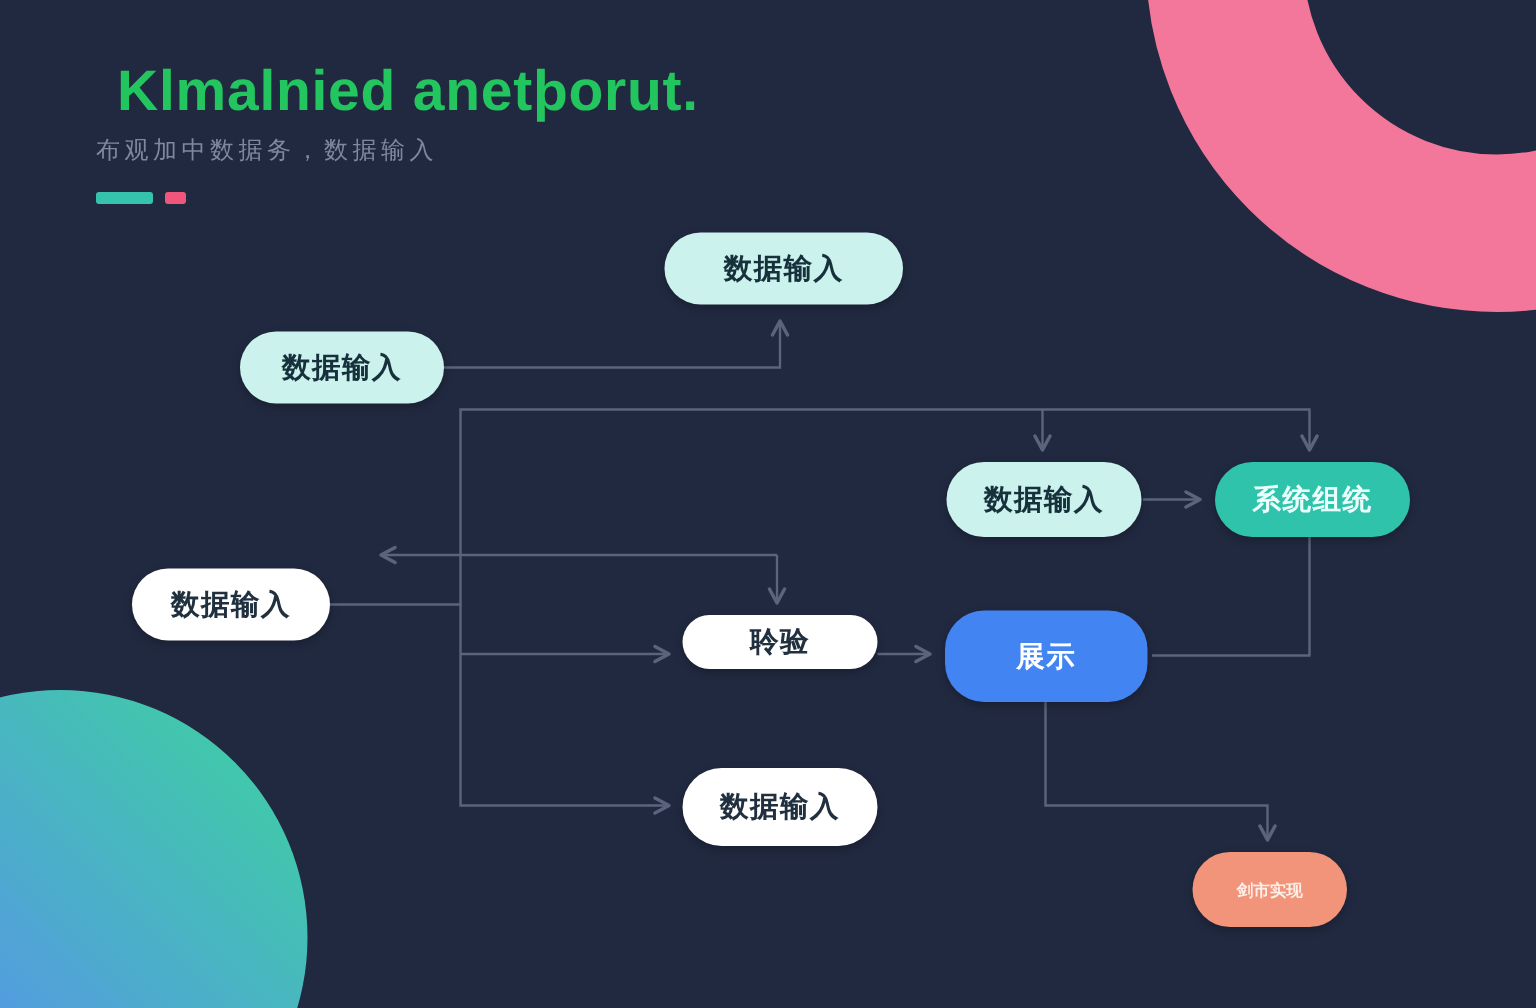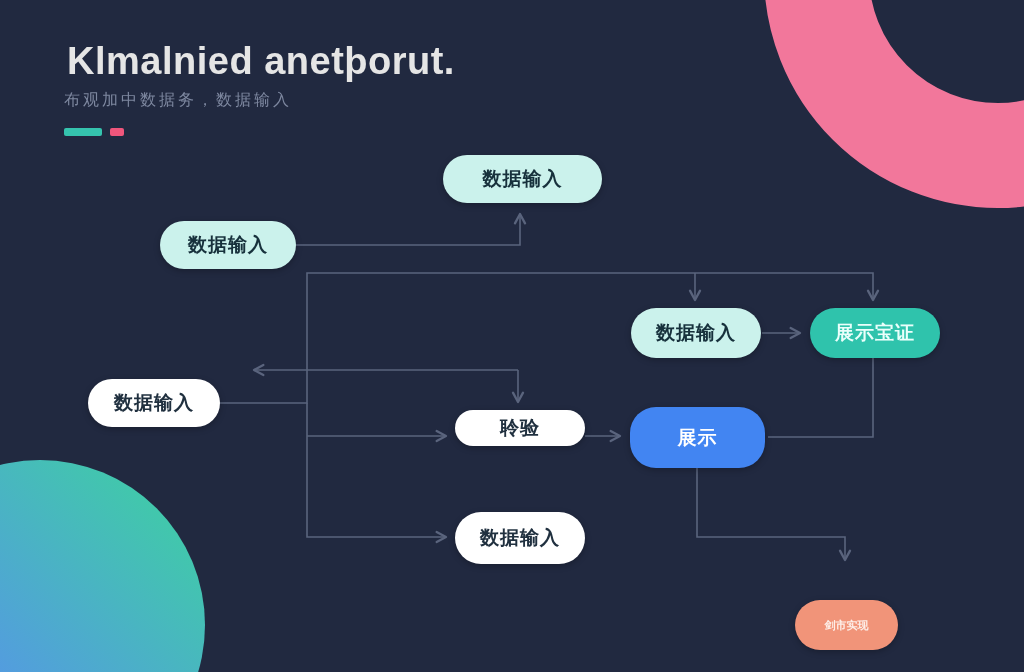--- a/index.html
+++ b/index.html
@@ -12,41 +12,41 @@
   .donut{
     position:absolute;left:764px;top:-260px;
     width:258px;height:258px;border:105px solid #f2779b;border-radius:50%;
   }
   .corner-circle{
     position:absolute;left:-125px;top:460px;width:330px;height:330px;border-radius:50%;
     background:linear-gradient(to bottom left,#3fcda5 8%,#5a8cf2 82%);
   }
   
   .title{
-    position:absolute;left:67px;top:40px;
-    font-size:38px;font-weight:700;color:#e5e5e5;letter-spacing:.5px;
+    position:absolute;left:78px;top:40px;
+    font-size:38px;font-weight:700;color:#22c55e;letter-spacing:.5px;
   }
   .subtitle{
     position:absolute;left:64px;top:90px;
     font-size:16px;color:#7e88a0;letter-spacing:3px;font-weight:400;
   }
   .bar{position:absolute;top:128px;height:8px;border-radius:2px;}
   .bar.teal{left:64px;width:38px;background:#35c3ae;}
   .bar.pink{left:110px;width:14px;background:#f0567c;}
   
   .node{
     position:absolute;display:flex;align-items:center;justify-content:center;
     border-radius:26px;font-size:19px;font-weight:600;letter-spacing:1px;
     box-shadow:0 2px 6px rgba(0,0,0,.25);
   }
   .node.mint{background:#cbf2ec;color:#17313c;}
   .node.white{background:#ffffff;color:#20303f;}
   .node.teal{background:#2fc3ac;color:#eafffb;}
   .node.blue{background:#4285f2;color:#ffffff;}
-  .node.orange{background:#f19479;color:#fdeee8;font-size:11px;letter-spacing:0;margin-top:32px;}
+  .node.orange{background:#f19479;color:#fdeee8;font-size:11px;letter-spacing:0;}
   .n0{left:443px;top:155px;width:159px;height:48px;}
   .n1{left:160px;top:221px;width:136px;height:48px;}
   .n2{left:631px;top:308px;width:130px;height:50px;}
   .n3{left:810px;top:308px;width:130px;height:50px;}
   .n4{left:88px;top:379px;width:132px;height:48px;}
   .n5{left:455px;top:410px;width:130px;height:36px;}
   .n6{left:630px;top:407px;width:135px;height:61px;}
   .n7{left:455px;top:512px;width:130px;height:52px;}
   .n8{left:795px;top:568px;width:103px;height:50px;}
   .wires{position:absolute;left:0;top:0;}
@@ -81,20 +81,20 @@
       <path d="M518 370 V402" marker-end="url(#arrow)"></path>
       <path d="M585 436 H620" marker-end="url(#arrow)"></path>
       <path d="M873 358 V437 H768"></path>
       <path d="M697 466 V537 H845 V560" marker-end="url(#arrow)"></path>
     </g>
   </svg>
 
   <div class="node mint n0">数据输入</div>
   <div class="node mint n1">数据输入</div>
   <div class="node mint n2">数据输入</div>
-  <div class="node teal n3">展示宝证</div>
+  <div class="node teal n3">系统组统</div>
   <div class="node white n4">数据输入</div>
   <div class="node white n5">聆验</div>
   <div class="node blue n6">展示</div>
   <div class="node white n7">数据输入</div>
   <div class="node orange n8">剑市实现</div>
 
 </div>
 
 </body></html>

